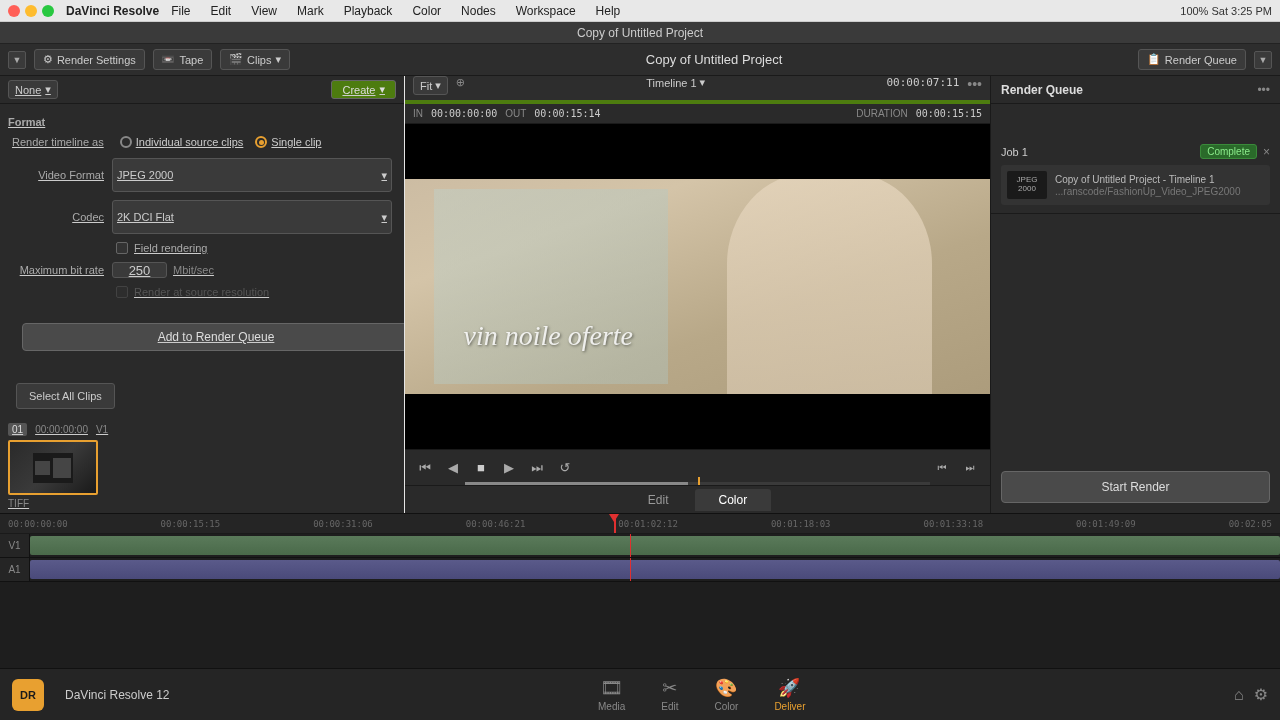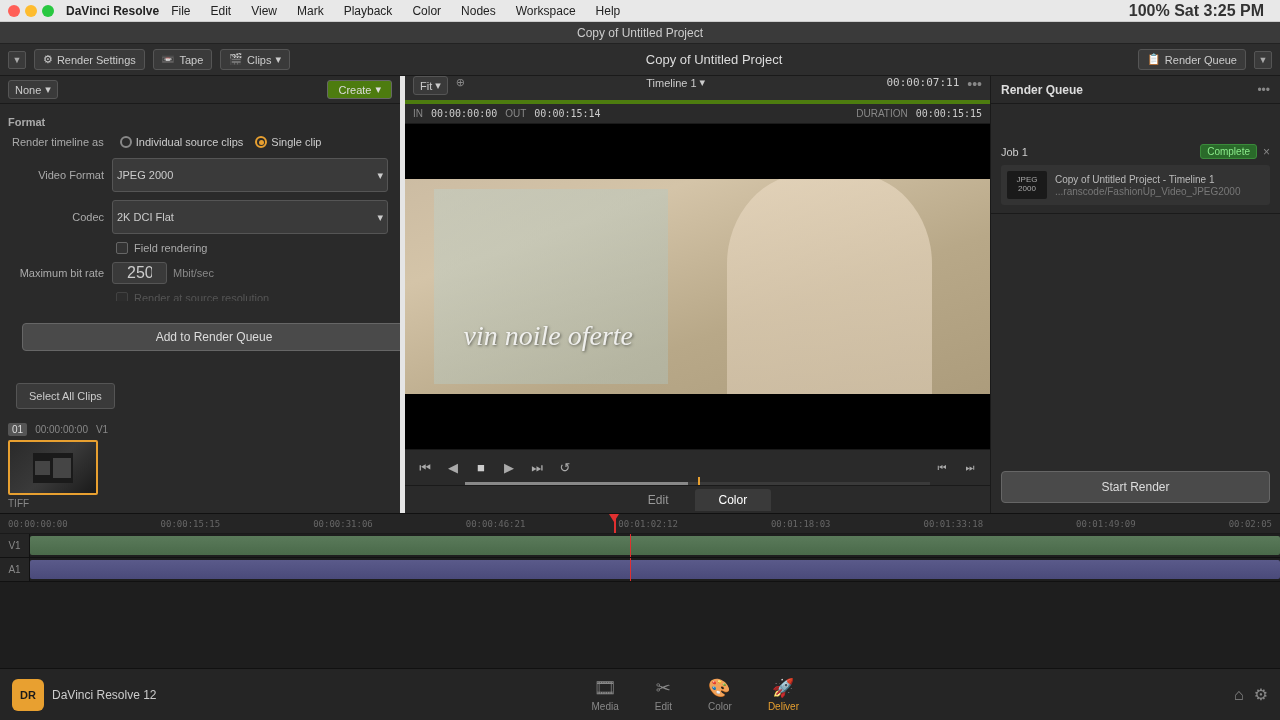--- a/index.html
+++ b/index.html
@@ -23,27 +23,26 @@
       padding: 0 8px;
       gap: 12px;
       border-bottom: 1px solid #ccc;
       position: relative;
     }
     .menu-bar .app-name { font-weight: bold; font-size: 12px; color: #222; }
     .menu-bar .menu-items { display: flex; gap: 20px; }
     .menu-bar .menu-item { font-size: 12px; color: #222; cursor: pointer; }
     .menu-bar .menu-right {
       position: absolute;
-      right: 16px;
+      right: 8px;
       display: flex;
       align-items: center;
       gap: 6px;
-      font-size: 16px;
+      font-size: 11px;
       color: #333;
-      font-weight: bold;
     }
     .traffic-lights { display: flex; gap: 5px; align-items: center; }
     .traffic-light { width: 12px; height: 12px; border-radius: 50%; }
     .tl-red { background: #ff5f57; }
     .tl-yellow { background: #febc2e; }
     .tl-green { background: #28c840; }
 
     
     .title-bar {
       height: 22px;
@@ -121,24 +120,25 @@
     .middle-row {
       display: flex;
       flex: 1;
       overflow: hidden;
     }
 
     
     .left-panel {
       width: 405px;
       background: #2a2a2a;
-      border-right: 5px solid #e5e5e5;
+      border-right: 1px solid #e5e5e5;
       display: flex;
       flex-direction: column;
       overflow: hidden;
+      text-decoration: underline;
     }
 
     .left-panel-header {
       height: 28px;
       background: #2a2a2a;
       display: flex;
       align-items: center;
       padding: 0 8px;
       gap: 8px;
       border-bottom: 1px solid #1a1a1a;
@@ -238,26 +238,26 @@
       color: #ccc;
       font-size: 11px;
       padding: 16px 4px;
       display: flex;
       align-items: center;
       justify-content: space-between;
       cursor: pointer;
     }
     .form-input {
       width: 55px;
-      height: 22px;
+      height: 16px;
       background: #3a3a3a;
       border: 1px solid #555;
       border-radius: 3px;
       color: #ccc;
-      font-size: 16px;
+      font-size: 13px;
       padding: 0 14px;
       text-align: center;
     }
     .form-unit {
       margin-left: 6px;
       font-size: 11px;
       color: #888;
     }
 
     .checkbox-row {
@@ -742,21 +742,21 @@
       background: #252525;
       border-top: 1px solid #111;
       display: flex;
       align-items: center;
       justify-content: space-between;
       padding: 0 12px;
     }
     .dock-left {
       display: flex;
       align-items: center;
-      gap: 8px;
+      gap: 21px;
     }
     .app-icon {
       width: 32px;
       height: 32px;
       background: #e8a030;
       border-radius: 6px;
       display: flex;
       align-items: center;
       justify-content: center;
       font-size: 16px;

